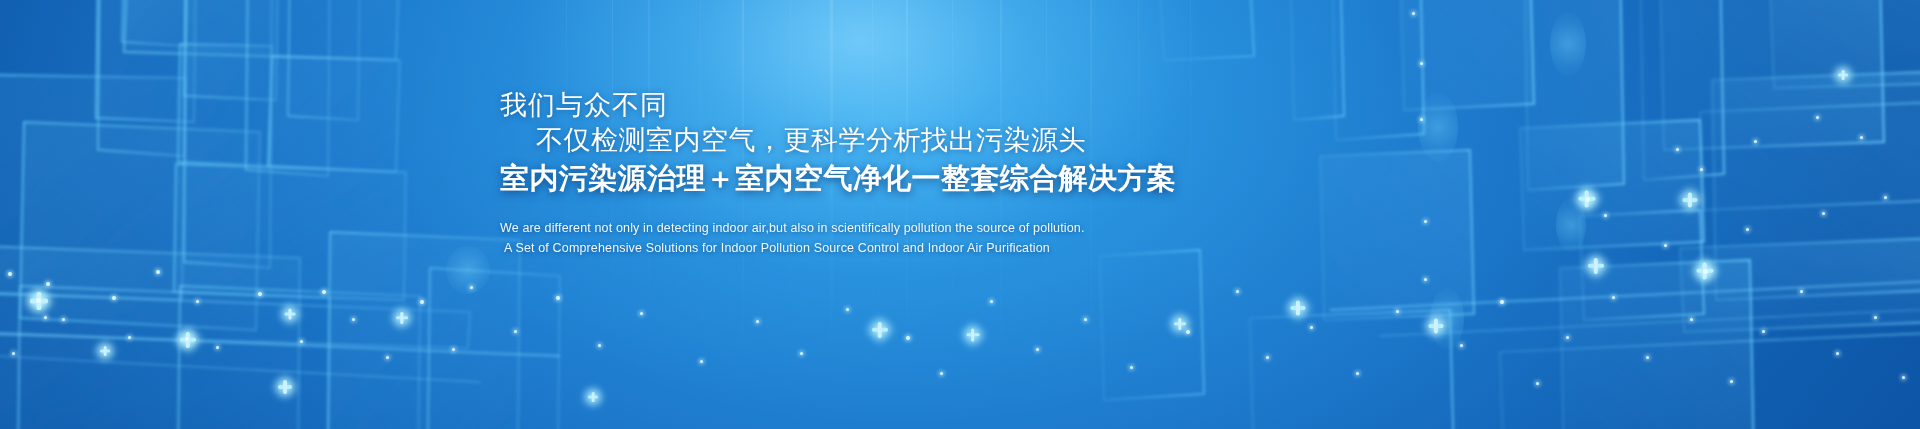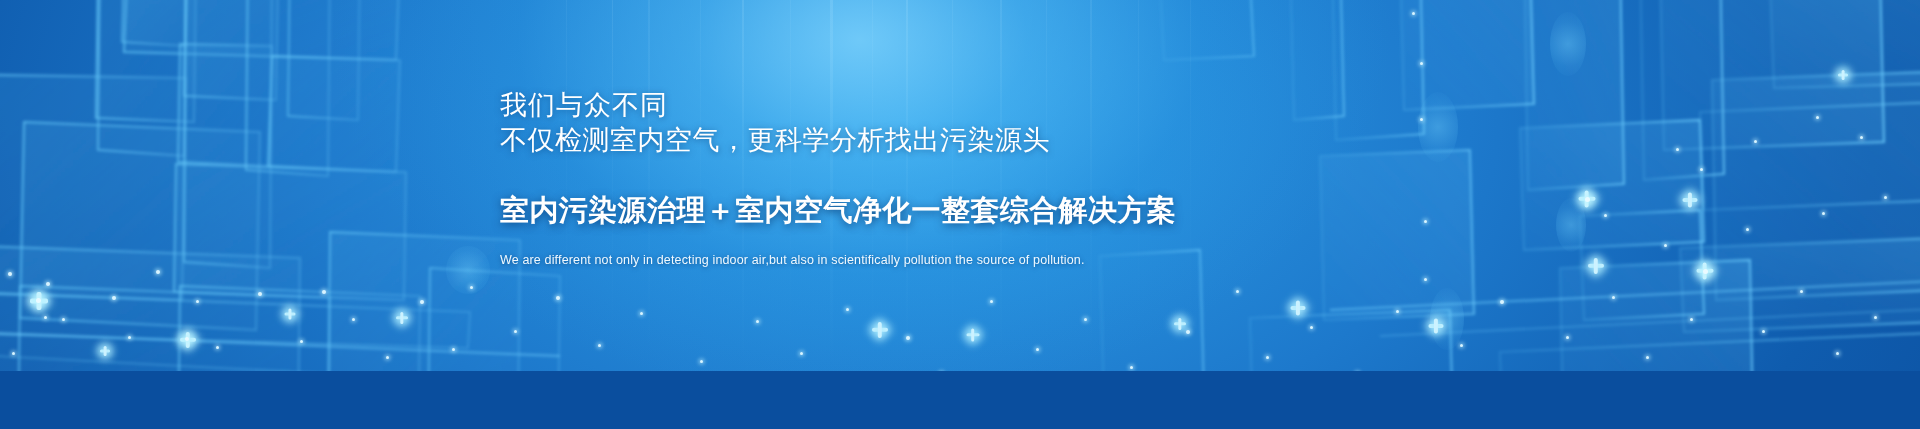--- a/index.html
+++ b/index.html
@@ -2,21 +2,21 @@
 <html><head>
 <meta charset="utf-8">
 <style>
   html,body{margin:0;padding:0;}
   body{
     width:1920px;height:429px;overflow:hidden;
     font-family:"Liberation Sans","DejaVu Sans",sans-serif;
     background:#0a4e9e;
   }
   #banner{
-    position:relative;width:1920px;height:371px;overflow:hidden;
+    position:relative;width:1920px;height:429px;overflow:hidden;
     background:
       radial-gradient(ellipse 760px 520px at 860px 40px, rgba(130,215,255,.78) 0%, rgba(90,195,250,.45) 22%, rgba(45,160,235,.20) 45%, rgba(20,110,200,0) 70%),
       radial-gradient(ellipse 1500px 900px at 900px 120px, #2fa0e8 0%, #1d79cc 38%, #0f5cae 65%, #0a4795 100%),
       linear-gradient(180deg,#0d58a6 0%,#0b4f9c 55%,#0a4792 100%);
   }
   
   .geo{position:absolute;inset:0;overflow:hidden;}
   .geo svg{position:absolute;top:0;left:0;width:1920px;height:429px;display:block;}
 
   
@@ -42,25 +42,25 @@
     background:radial-gradient(circle,rgba(110,205,250,.40),rgba(90,190,245,.12) 60%,rgba(80,180,240,0) 100%);}
 
   
   .copy{position:absolute;left:500px;top:88px;width:1000px;z-index:9;}
   .h1{
     font-size:27px;line-height:34px;color:#ffffff;font-weight:400;
     letter-spacing:1px;text-shadow:0 1px 6px rgba(4,50,105,.55);
   }
   .h2{
     font-size:27px;line-height:36px;color:#ffffff;font-weight:400;
-    letter-spacing:.5px;text-shadow:0 1px 6px rgba(4,50,105,.55);
+    letter-spacing:.5px;text-shadow:0 1px 6px rgba(4,50,105,.55);margin-left:36px;
   }
   .h3{
     font-size:29px;line-height:40px;color:#ffffff;font-weight:700;
-    letter-spacing:.4px;text-shadow:0 2px 8px rgba(3,42,95,.70);margin-top:32px;
+    letter-spacing:.4px;text-shadow:0 2px 8px rgba(3,42,95,.70);
   }
   .sub{margin-top:20px;}
   .sub div{
     font-size:12.5px;line-height:20px;color:#f0f9ff;font-weight:400;
     letter-spacing:.15px;text-shadow:0 1px 4px rgba(4,50,105,.6);
   }
   .sub div.l2{padding-left:4px;}
 </style>
 </head>
 <body>
@@ -256,16 +256,17 @@
     <div class="dot" style="left:1424px;top:220px;width:3px;height:3px;"></div>
     <div class="dot" style="left:1424px;top:278px;width:3px;height:3px;"></div>
   </div>
 
   <div class="copy">
     <div class="h1">我们与众不同</div>
     <div class="h2">不仅检测室内空气，更科学分析找出污染源头</div>
     <div class="h3">室内污染源治理＋室内空气净化一整套综合解决方案</div>
     <div class="sub">
       <div class="l1">We are different not only in detecting indoor air,but also in scientifically pollution the source of pollution.</div>
+      <div class="l2">A Set of Comprehensive Solutions for Indoor Pollution Source Control and Indoor Air Purification</div>
     </div>
   </div>
 
 </div>
 
 </body></html>

